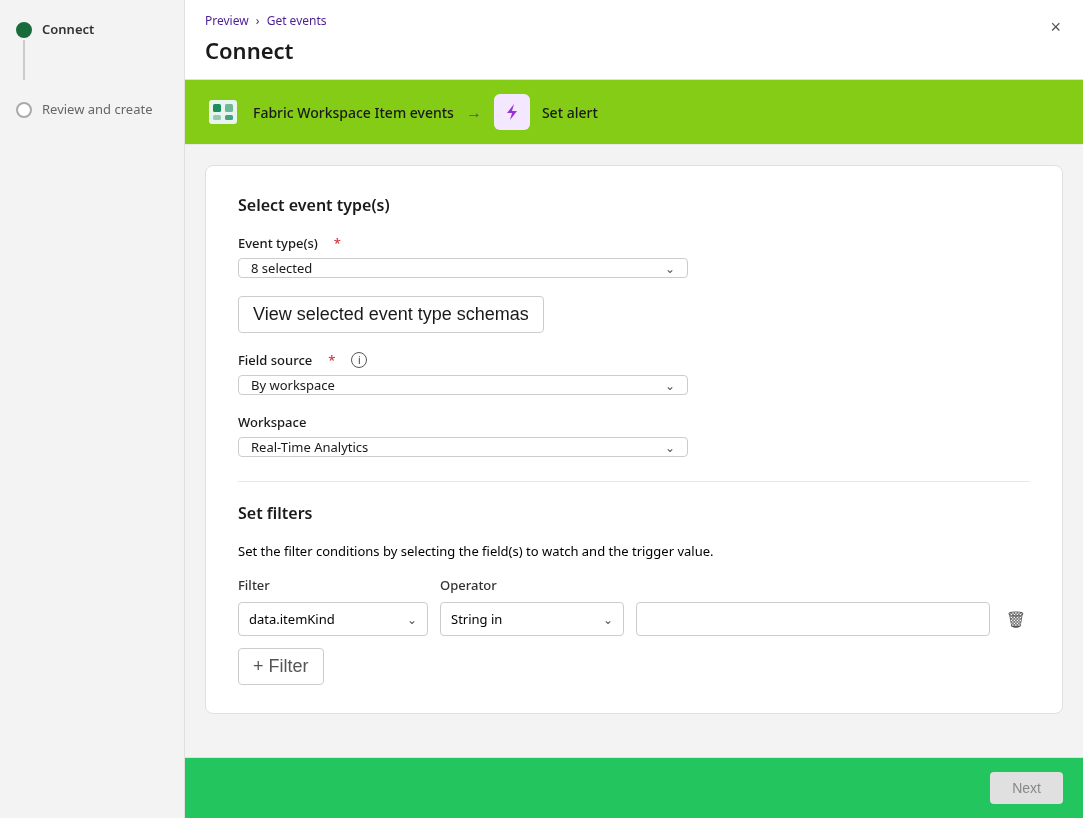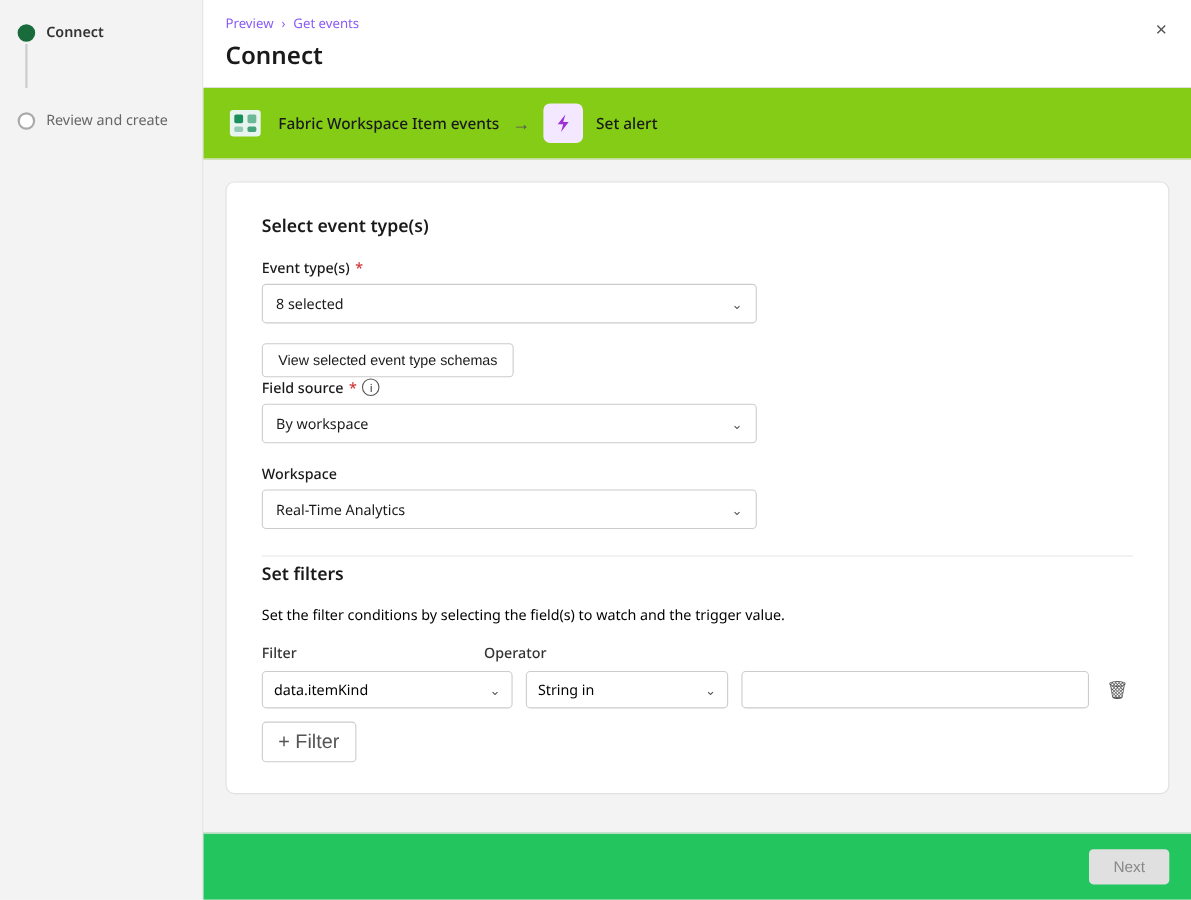--- a/index.html
+++ b/index.html
@@ -79,21 +79,21 @@
     }
 
     
     .header {
       background: white;
       padding: 12px 20px 0 20px;
       border-bottom: 1px solid #e0e0e0;
     }
     .header-breadcrumb {
       font-size: 12px;
-      color: #8b5cf6;
+      color: #4c1d95;
       margin-bottom: 6px;
     }
     .header-breadcrumb span {
       margin-right: 4px;
     }
     .header-title {
       font-size: 22px;
       font-weight: 600;
       color: #1a1a1a;
       padding-bottom: 14px;
@@ -181,41 +181,41 @@
     .field-group {
       margin-bottom: 18px;
     }
     .field-label {
       font-size: 13px;
       font-weight: 500;
       color: #1a1a1a;
       margin-bottom: 6px;
       display: flex;
       align-items: center;
-      gap: 5px;
+      gap: 16px;
     }
     .required-star {
       color: #d13438;
     }
     .info-icon {
       width: 16px;
       height: 16px;
       border-radius: 50%;
       border: 1.5px solid #555;
       display: inline-flex;
       align-items: center;
       justify-content: center;
       font-size: 10px;
       color: #555;
       cursor: help;
     }
 
     .select-dropdown {
       width: 450px;
-      height: 36px;
+      height: 20px;
       border: 1px solid #ccc;
       border-radius: 4px;
       padding: 0 12px;
       display: flex;
       align-items: center;
       justify-content: space-between;
       cursor: pointer;
       background: white;
       font-size: 13px;
       color: #1a1a1a;
@@ -223,29 +223,30 @@
     .chevron-down {
       font-size: 12px;
       color: #555;
     }
 
     .btn-outline {
       padding: 7px 14px;
       border: 1px solid #ccc;
       border-radius: 4px;
       background: white;
-      font-size: 13px;
-      color: #1a1a1a;
-      cursor: pointer;
+      font-size: 18px;
+      color: #1a1a1a;
+      cursor: pointer;
+      margin-bottom: 18px;
     }
 
     
     .filters-section {
       margin-top: 24px;
-      padding-top: 4px;
+      padding-top: 20px;
       border-top: 1px solid #e8e8e8;
     }
     .filters-desc {
       font-size: 13px;
       color: #000000;
       margin-bottom: 16px;
     }
 
     .filter-row-header {
       display: flex;
@@ -272,21 +273,21 @@
       border: 1px solid #ccc;
       border-radius: 4px;
       padding: 0 10px;
       display: flex;
       align-items: center;
       justify-content: space-between;
       background: white;
       cursor: pointer;
       font-size: 13px;
     }
-    .filter-select.field-select { width: 228px; }
+    .filter-select.field-select { width: 190px; }
     .filter-select.operator-select { width: 184px; }
     .value-input {
       flex: 1;
       height: 34px;
       border: 1px solid #ccc;
       border-radius: 4px;
       padding: 0 10px;
       font-size: 13px;
       outline: none;
     }

